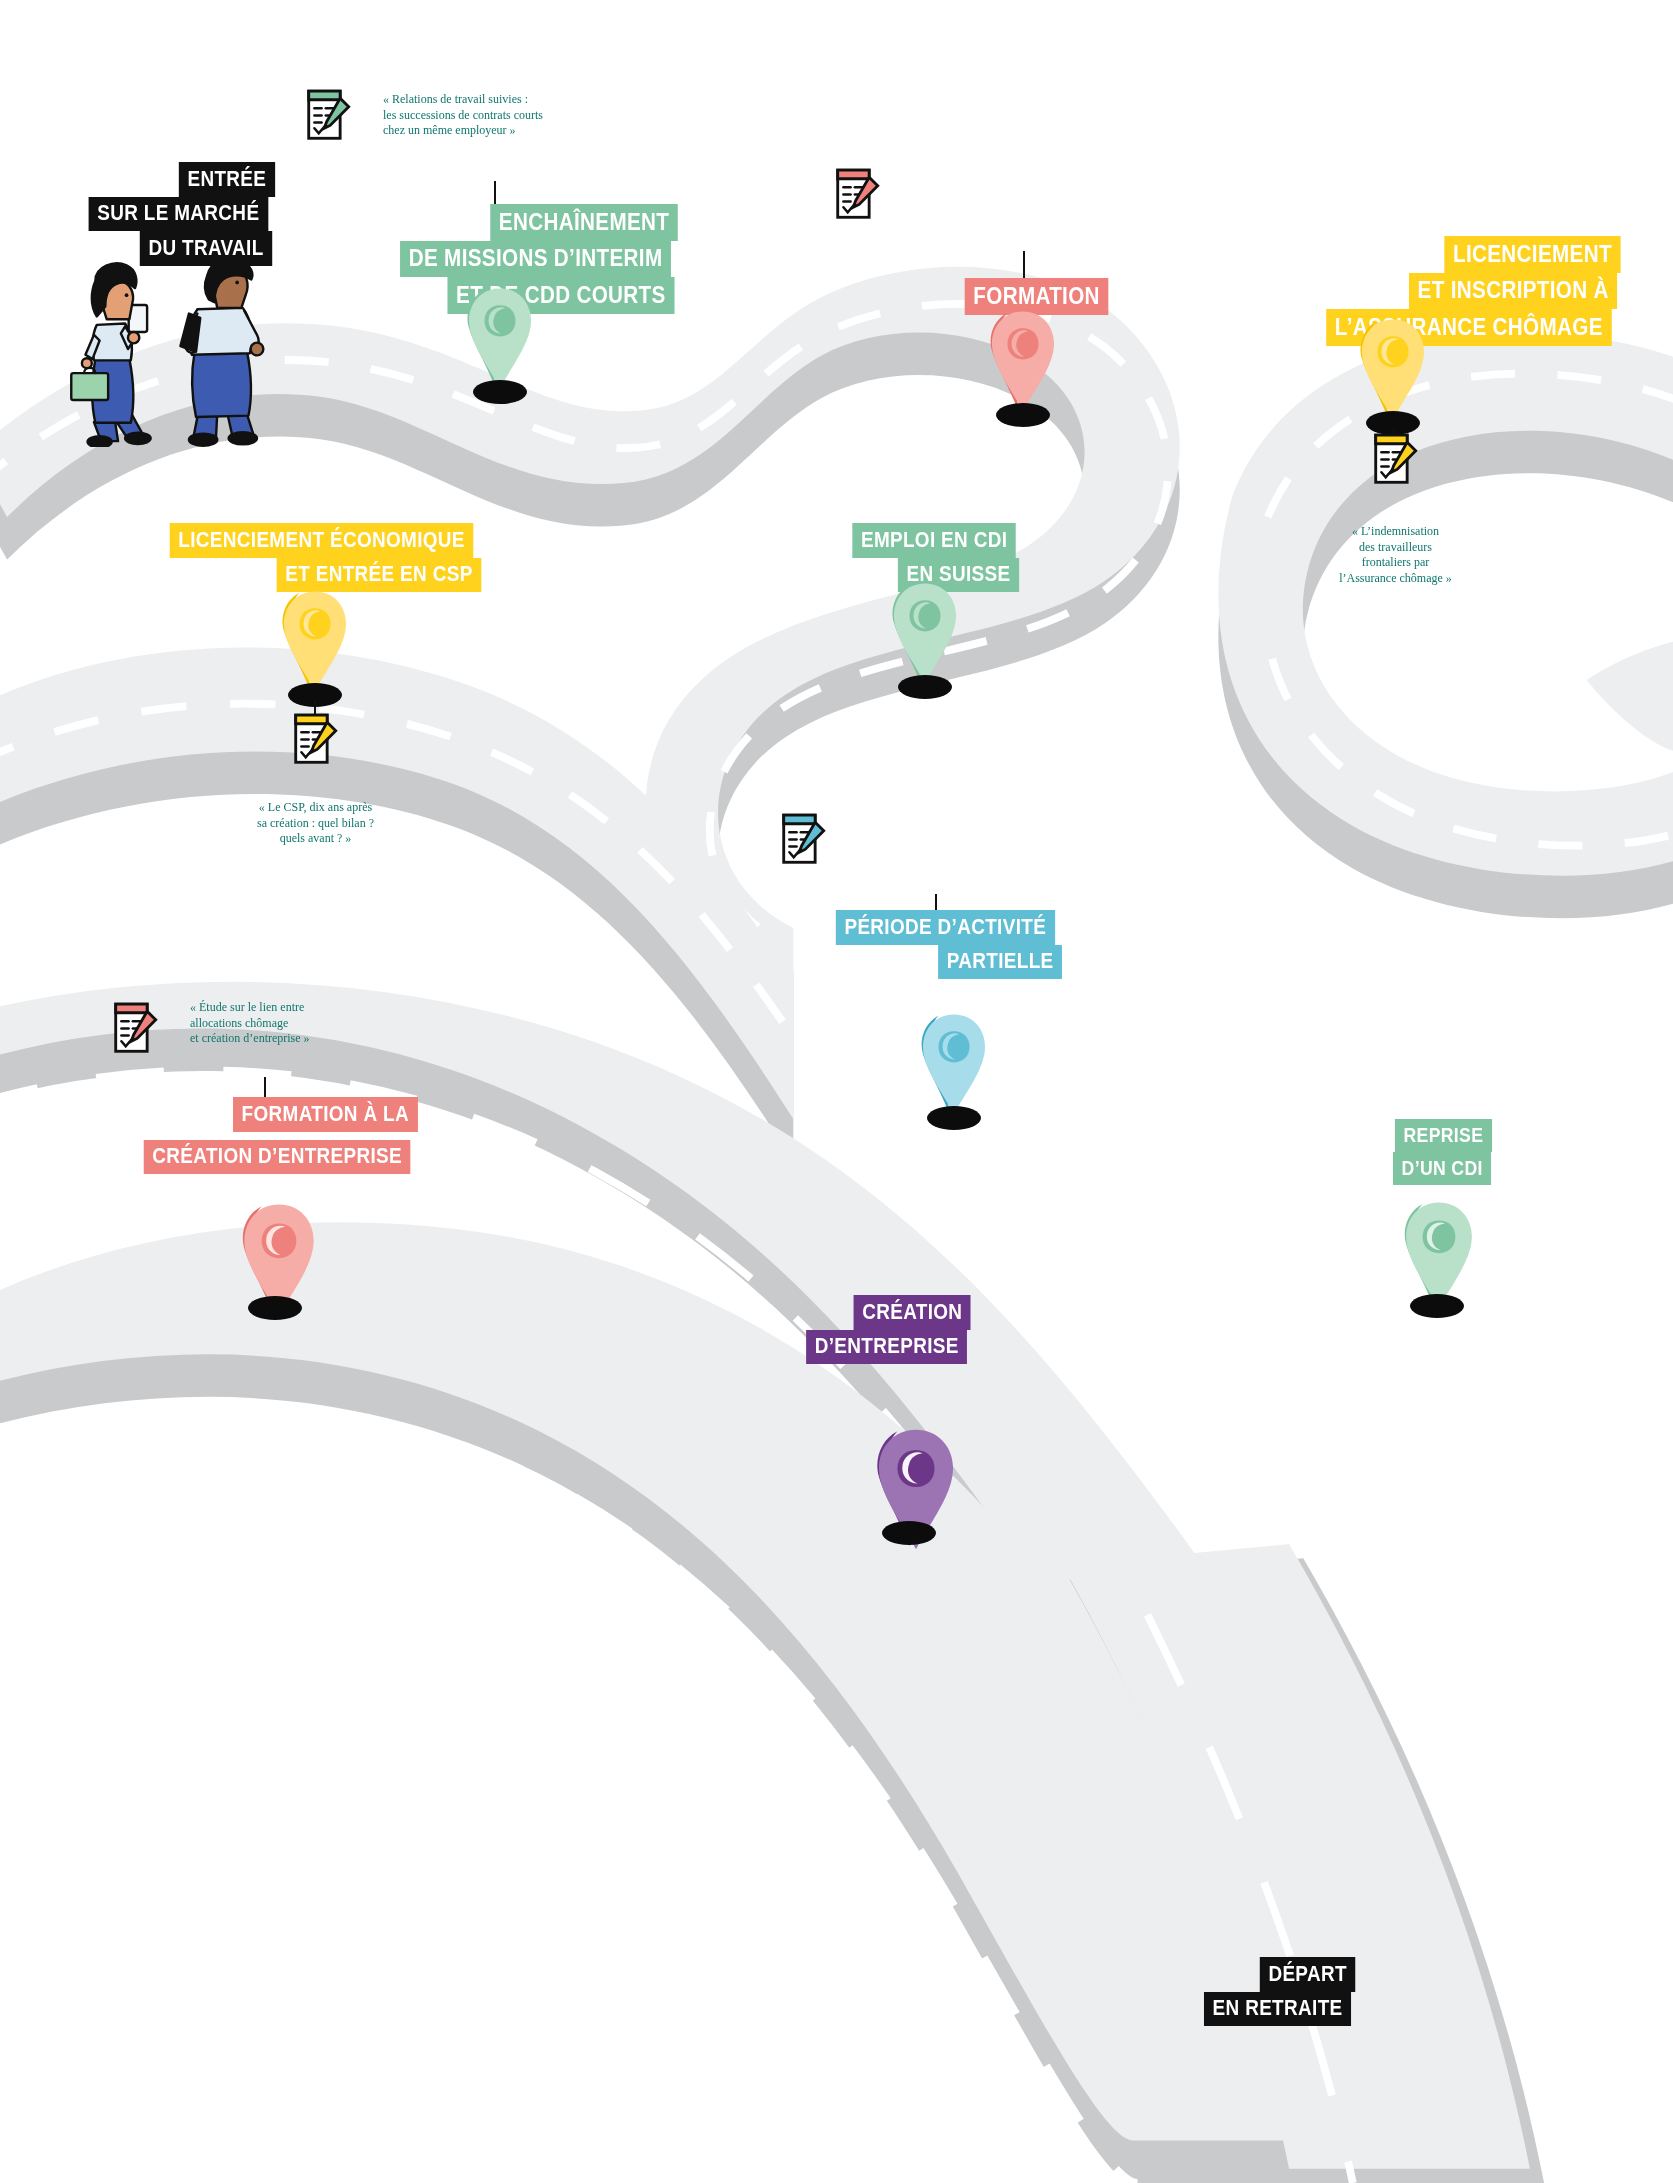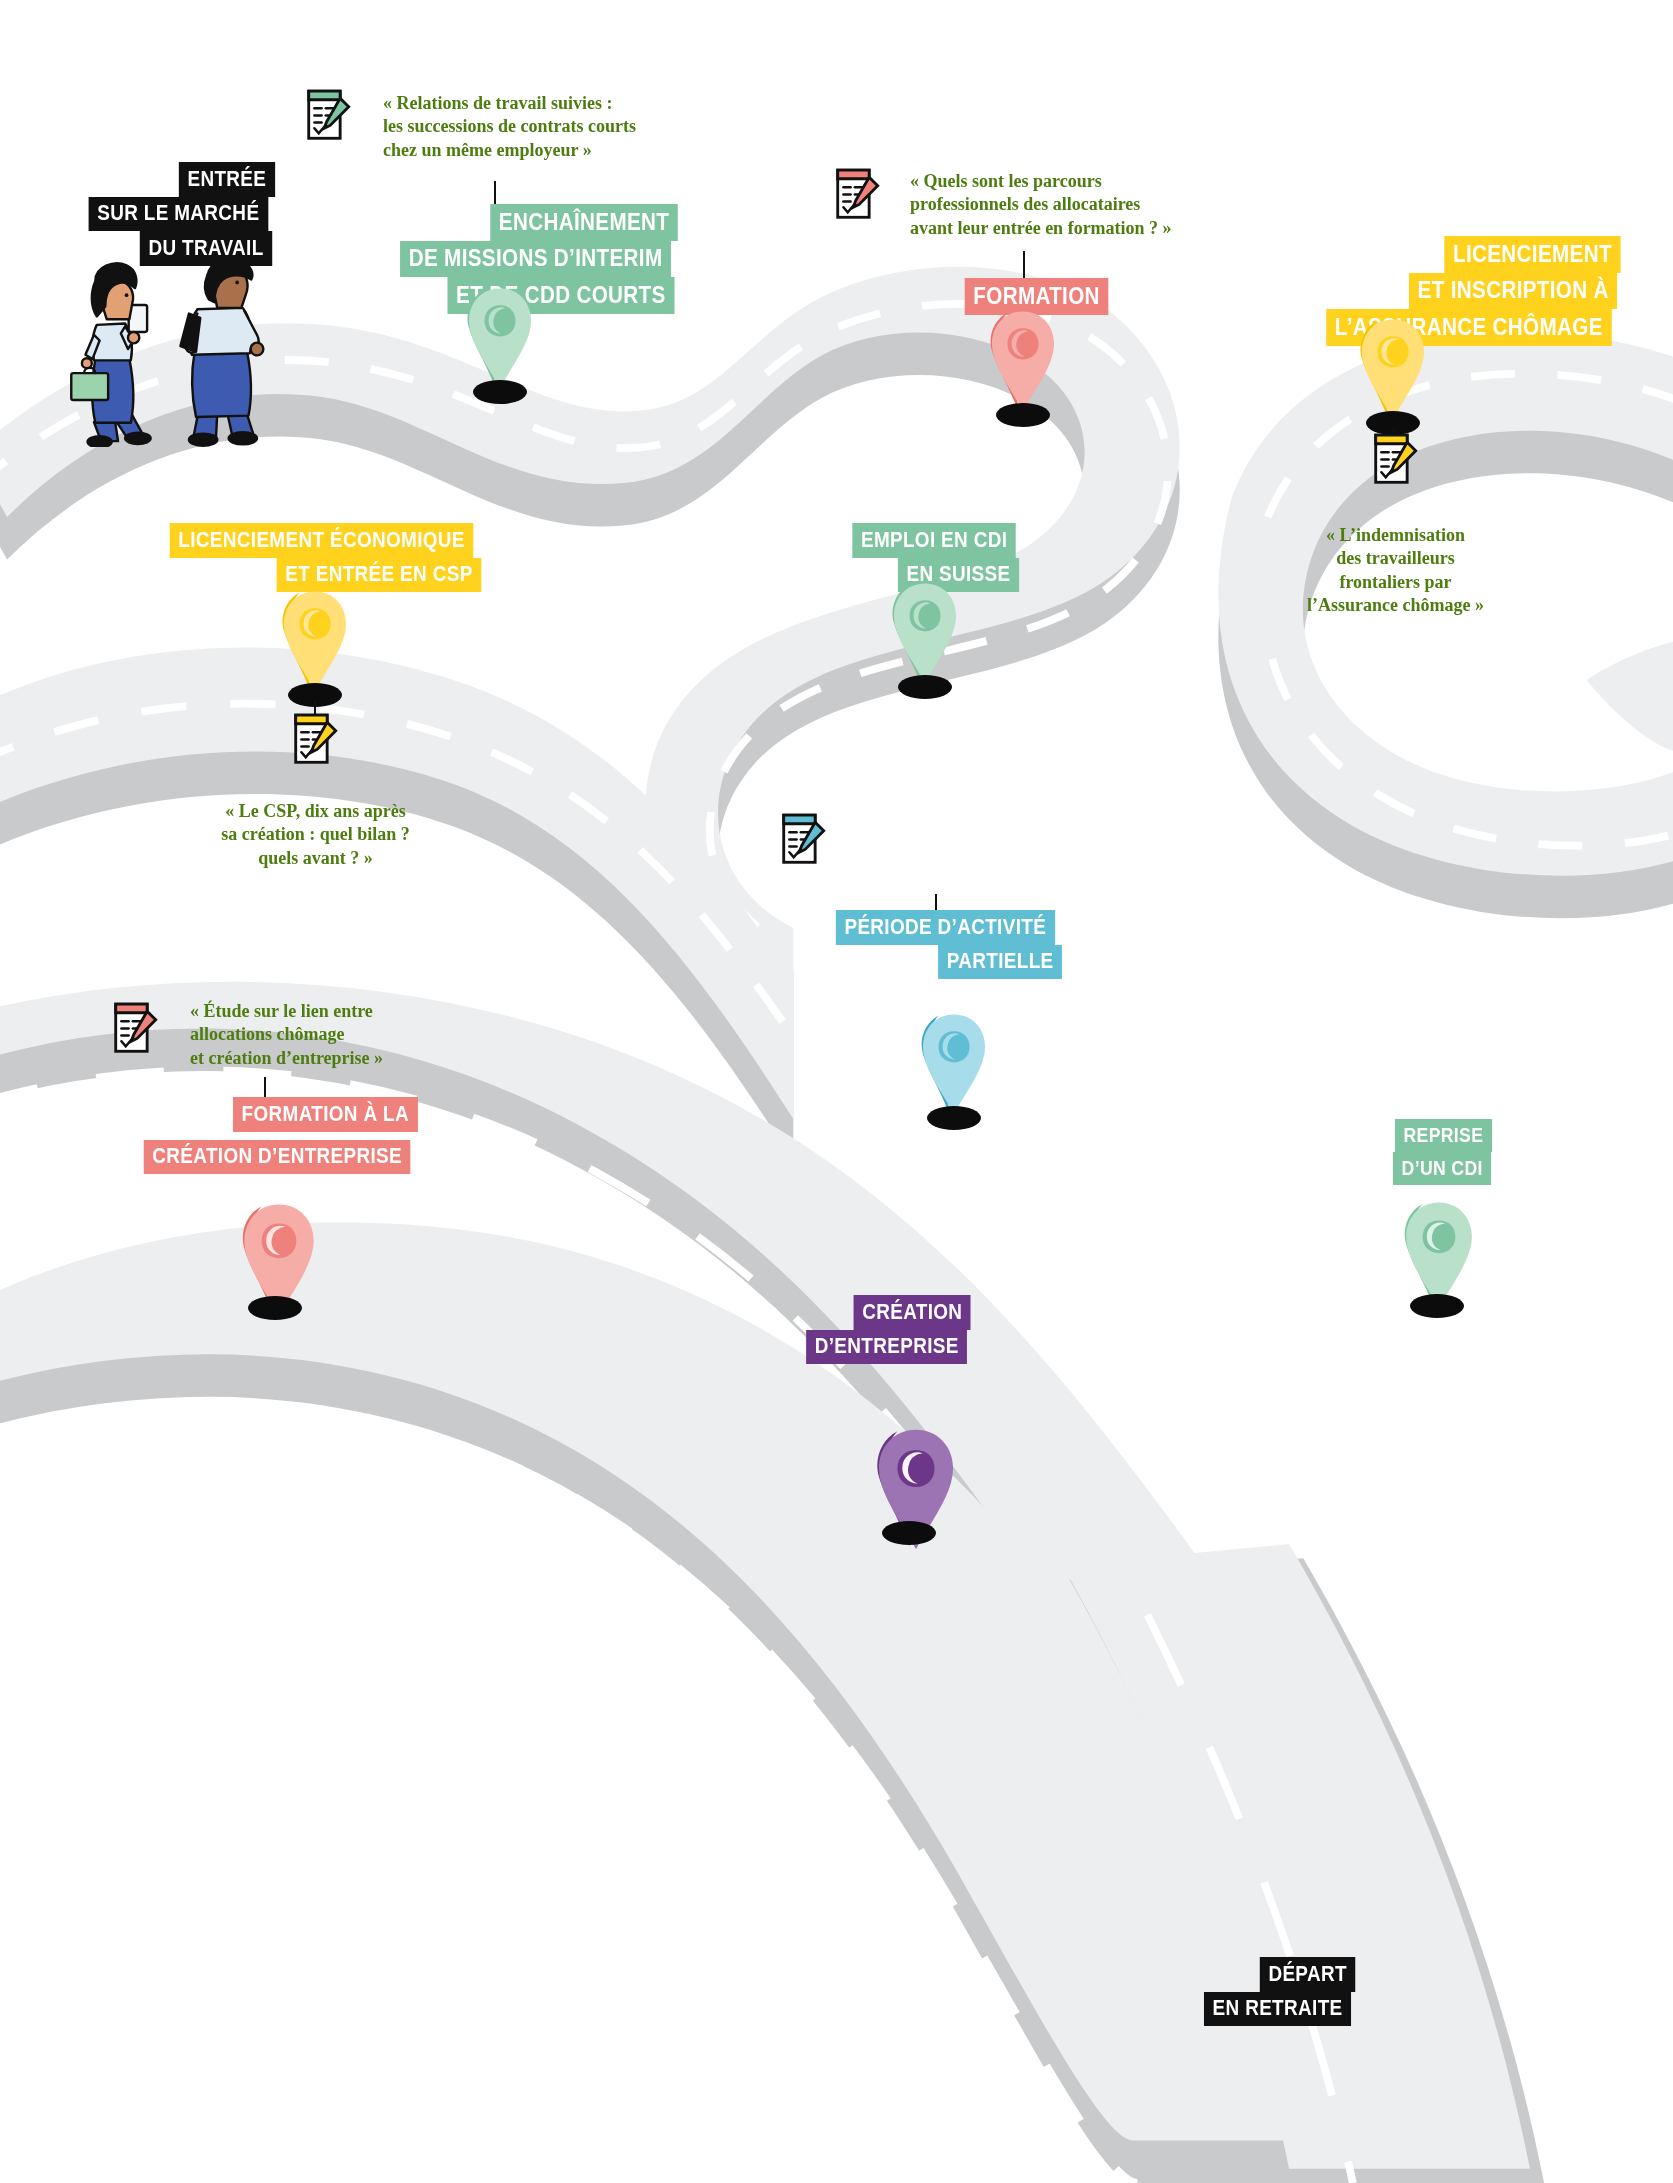--- a/index.html
+++ b/index.html
@@ -40,23 +40,23 @@
   .green .ln{background:#7FC4A0;}
   .yellow .ln{background:#FFD21E;}
   .salmon .ln{background:#EE817C;}
   .blue .ln{background:#5FBDD4;}
   .purple .ln{background:#6C3689;}
 
   
   .quote{
     position:absolute;
     font-family:"Liberation Serif", serif;
-    font-weight:bold;
-    color:#4d7c0f;
-    font-size:18px;
+    font-weight:normal;
+    color:#0f766e;
+    font-size:12px;
     line-height:1.30;
     white-space:pre-line;
   }
   .quote.ctr{text-align:center;}
 
   
   .stem{position:absolute;width:2.1px;background:#111;}
 
   
   .note{position:absolute;width:50px;height:60px;}
@@ -225,23 +225,20 @@
     <g stroke="#111" stroke-width="3.6" stroke-linecap="round">
       <line x1="16" y1="34" x2="26" y2="34"></line>
         <line x1="32" y1="34" x2="46" y2="34"></line>
       <line x1="16" y1="44" x2="26" y2="44"></line>
         <line x1="32" y1="44" x2="46" y2="44"></line>
       <line x1="16" y1="54" x2="26" y2="54"></line>
       <path d="M16,62 l6,7 l12,-14" fill="none"></path>
     </g>
     <path d="M52,20 L64,32 L38,58 L30,62 L33,53 Z" fill="#EE817C" stroke="#111" stroke-width="4"></path>
   </svg>
-  <div class="quote" style="left:910px;top:170px;">« Quels sont les parcours
-professionnels des allocataires
-avant leur entrée en formation ? »</div>
   <div class="stem" style="left:1023px;top:251px;height:30px;"></div>
   <div class="band salmon c big" style="left:953px;top:278px;">
     <div class="ln">FORMATION</div>
   </div>
   <div class="pin" style="left:1023px;top:409px;">
     <svg width="74" height="103" viewBox="0 0 104 146">
       <path d="M30,4 C10,14 2,38 8,58 C14,80 34,112 44,140 C48,112 22,82 18,58 C14,36 20,14 30,4 Z" fill="#E8706A"></path>
       <path d="M52,2 C26,2 8,22 8,48 C8,80 38,116 52,144 C66,116 96,80 96,48 C96,22 78,2 52,2 Z" fill="#F6ADA7"></path>
       <path d="M52,26 C38,26 30,36 30,48 C30,60 38,70 52,70 C66,70 74,60 74,48 C74,36 66,26 52,26 Z" fill="#EE817C"></path>
       <path d="M60,30 C50,26 38,32 36,44 C34,56 42,66 54,66 C44,62 40,52 44,42 C46,35 52,31 60,30 Z" fill="#F6ADA7"></path>

